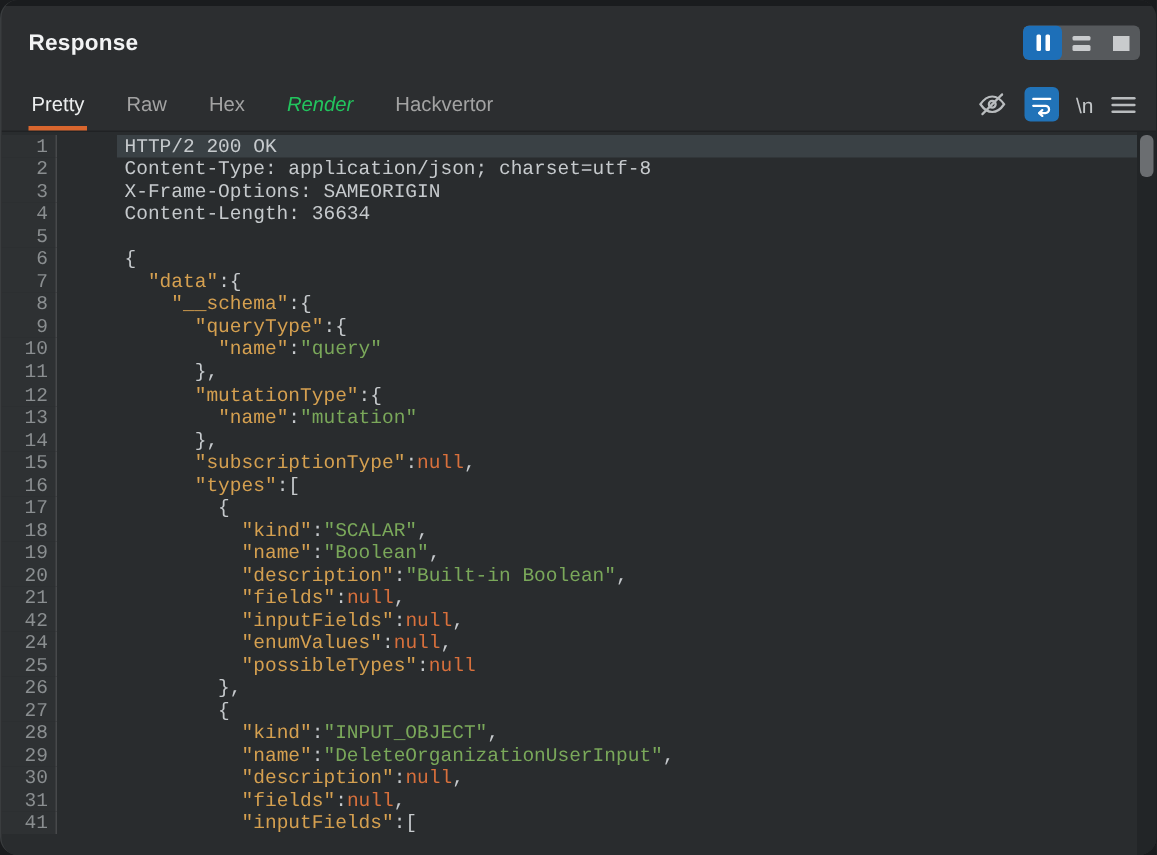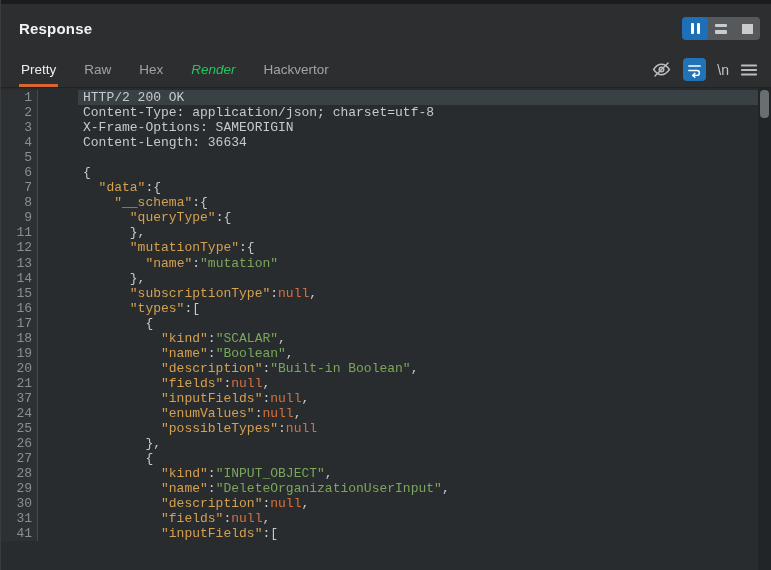--- a/index.html
+++ b/index.html
@@ -1,20 +1,21 @@
 <!DOCTYPE html>
 <html><head>
 <meta charset="utf-8">
 <style>
   html,body{margin:0;padding:0;background:#1a1c1e;}
   *{box-sizing:border-box;}
   .panel{
     position:relative;width:771px;height:570px;overflow:hidden;
     background:#2c2e30;font-family:"Liberation Sans",sans-serif;
     border-left:1px solid #3a3d3f;
+    border-radius:12px;
   }
   .top-strip{height:4px;background:#1a1c1e;}
   
   .header{position:relative;height:48px;display:flex;align-items:center;}
   .title{margin-left:18px;font-size:15px;font-weight:bold;color:#f2f3f4;letter-spacing:.2px;}
   .seg-control{
     position:absolute;right:11px;top:13px;display:flex;
     background:#56595c;border-radius:4px;overflow:hidden;height:23px;
   }
   .seg{width:26px;height:23px;display:flex;align-items:center;justify-content:center;gap:3px;border:none;background:transparent;cursor:pointer;padding:0;}
@@ -157,20 +158,24 @@
         </div>
         <div class="line">
           <span class="ln">8</span>
           <span class="code"><span class="tok-p">    </span><span class="tok-k">"__schema"</span><span class="tok-p">:{</span></span>
         </div>
         <div class="line">
           <span class="ln">9</span>
           <span class="code"><span class="tok-p">      </span><span class="tok-k">"queryType"</span><span class="tok-p">:{</span></span>
         </div>
         <div class="line">
+          <span class="ln">10</span>
+          <span class="code"><span class="tok-p">        </span><span class="tok-k">"name"</span><span class="tok-p">:</span><span class="tok-s">"query"</span></span>
+        </div>
+        <div class="line">
           <span class="ln">11</span>
           <span class="code"><span class="tok-p">      },</span></span>
         </div>
         <div class="line">
           <span class="ln">12</span>
           <span class="code"><span class="tok-p">      </span><span class="tok-k">"mutationType"</span><span class="tok-p">:{</span></span>
         </div>
         <div class="line">
           <span class="ln">13</span>
           <span class="code"><span class="tok-p">        </span><span class="tok-k">"name"</span><span class="tok-p">:</span><span class="tok-s">"mutation"</span></span>
@@ -201,21 +206,21 @@
         </div>
         <div class="line">
           <span class="ln">20</span>
           <span class="code"><span class="tok-p">          </span><span class="tok-k">"description"</span><span class="tok-p">:</span><span class="tok-s">"Built-in Boolean"</span><span class="tok-p">,</span></span>
         </div>
         <div class="line">
           <span class="ln">21</span>
           <span class="code"><span class="tok-p">          </span><span class="tok-k">"fields"</span><span class="tok-p">:</span><span class="tok-u">null</span><span class="tok-p">,</span></span>
         </div>
         <div class="line">
-          <span class="ln">37</span>
+          <span class="ln">42</span>
           <span class="code"><span class="tok-p">          </span><span class="tok-k">"inputFields"</span><span class="tok-p">:</span><span class="tok-u">null</span><span class="tok-p">,</span></span>
         </div>
         <div class="line">
           <span class="ln">24</span>
           <span class="code"><span class="tok-p">          </span><span class="tok-k">"enumValues"</span><span class="tok-p">:</span><span class="tok-u">null</span><span class="tok-p">,</span></span>
         </div>
         <div class="line">
           <span class="ln">25</span>
           <span class="code"><span class="tok-p">          </span><span class="tok-k">"possibleTypes"</span><span class="tok-p">:</span><span class="tok-u">null</span></span>
         </div>

